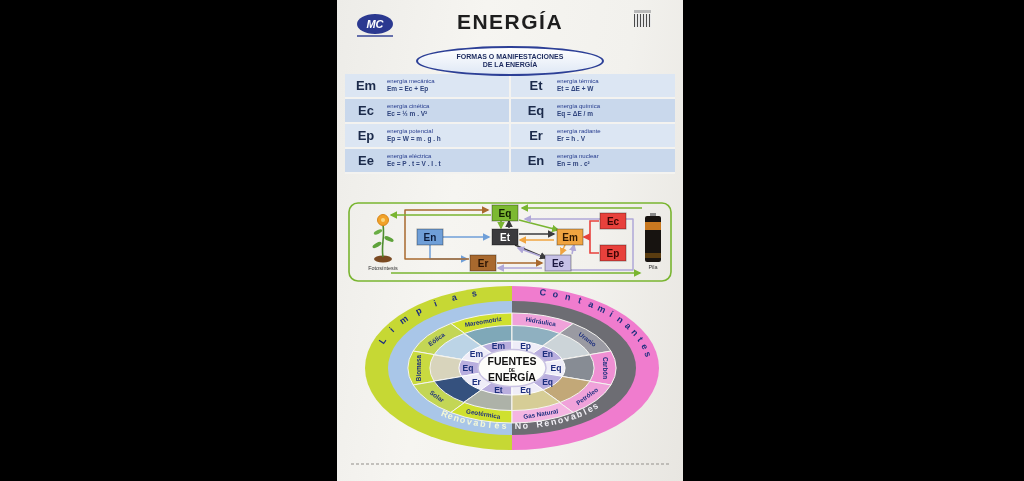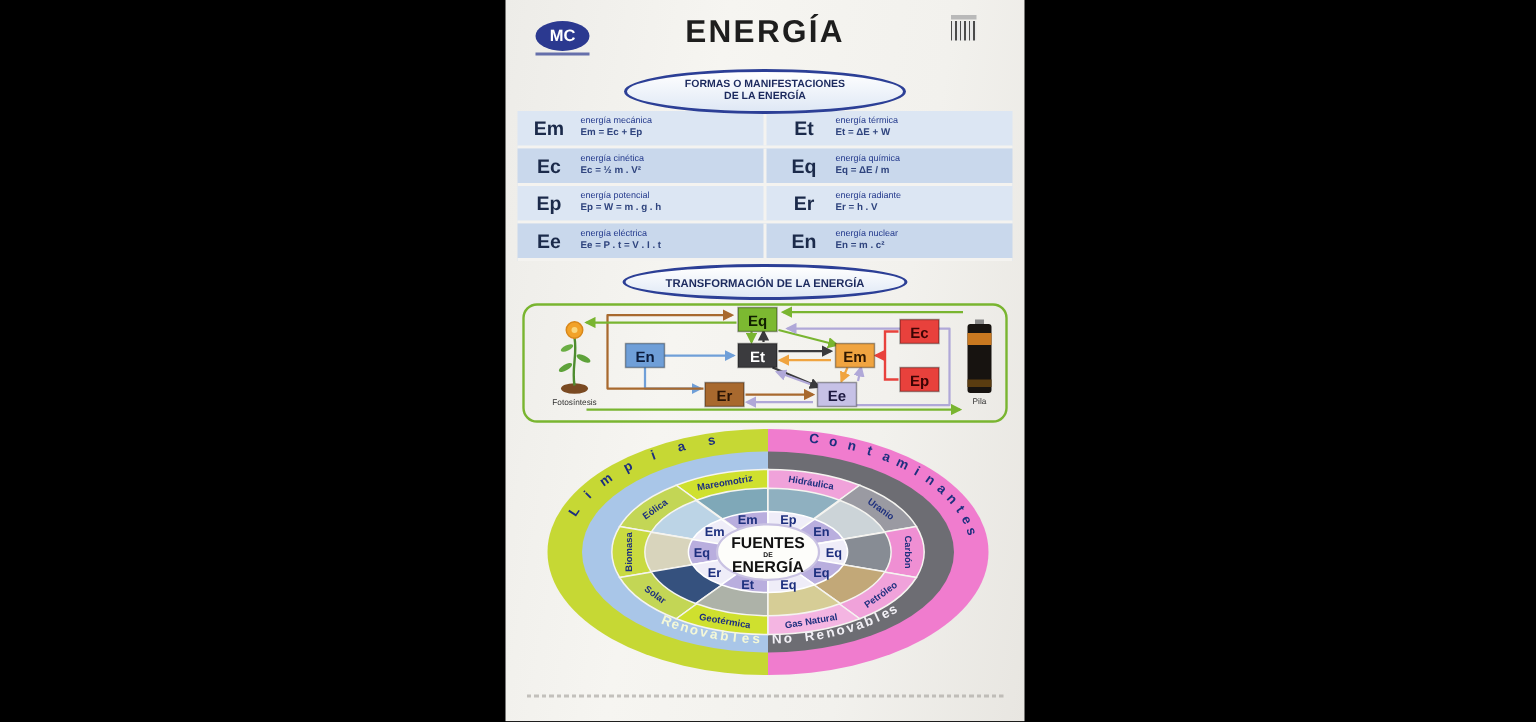--- a/index.html
+++ b/index.html
@@ -4,21 +4,21 @@
 <style>
   html,body{margin:0;padding:0;background:#000;}
   .stage{position:relative;width:1024px;height:481px;background:#000;overflow:hidden;
          font-family:"Liberation Sans",sans-serif;}
   .poster{position:absolute;left:337px;top:0;width:346px;height:481px;
           background:linear-gradient(100deg,#edecE8 0%,#f6f5f1 35%,#f2f1ed 70%,#e8e6e1 100%);
           box-shadow:0 0 12px rgba(0,0,0,.8);}
   
   .hdr{position:absolute;top:8px;left:0;width:100%;height:34px;}
   .logo{position:absolute;left:20px;top:6px;width:36px;height:20px;background:#2b3990;border-radius:50%;
-        color:#fff;font-weight:bold;font-size:11px;display:flex;align-items:center;justify-content:center;}
+        color:#fff;font-weight:bold;font-style:italic;font-size:11px;display:flex;align-items:center;justify-content:center;}
   .logo-sub{position:absolute;left:20px;top:27px;width:36px;height:2px;background:#2b3990;opacity:.7;}
   .title{position:absolute;left:0;top:2px;width:100%;text-align:center;font-size:21px;font-weight:900;
          letter-spacing:1.5px;color:#1e1e1e;}
   .barcode{position:absolute;right:32px;top:6px;width:17px;height:13px;
            background:repeating-linear-gradient(90deg,#4a4a4a 0 1px,#e8e8e8 1px 3px);}
   .barcode-top{position:absolute;right:32px;top:2px;width:17px;height:3px;background:#b9b9b9;}
   
   .oval{position:absolute;left:50%;transform:translateX(-50%);border:2px solid #2c3f96;border-radius:50%;
         background:linear-gradient(#ffffff,#dfe8f5);color:#1c2a5e;font-weight:bold;text-align:center;
         display:flex;flex-direction:column;justify-content:center;z-index:5;}
@@ -106,23 +106,20 @@
           </div>
           <div class="tdiv"></div>
           <div class="tsym">En</div>
           <div class="tdet">
             <div class="tname">energía nuclear</div>
             <div class="tform">En = m . c²</div>
           </div>
         </div>
       </div>
 
-    <div class="oval transf">
-      <span>TRANSFORMACIÓN DE LA ENERGÍA</span>
-    </div>
 
     <svg class="tsvg" width="330" height="86" viewBox="0 0 330 86">
         <defs>
           <marker id="mk-green" viewBox="0 0 10 10" refX="8" refY="5" markerWidth="5" markerHeight="5" orient="auto">
             <path d="M0,0 L10,5 L0,10 Z" fill="#79b530"></path>
           </marker>
           <marker id="mk-blue" viewBox="0 0 10 10" refX="8" refY="5" markerWidth="5" markerHeight="5" orient="auto">
             <path d="M0,0 L10,5 L0,10 Z" fill="#6f9fd8"></path>
           </marker>
           <marker id="mk-black" viewBox="0 0 10 10" refX="8" refY="5" markerWidth="5" markerHeight="5" orient="auto">

